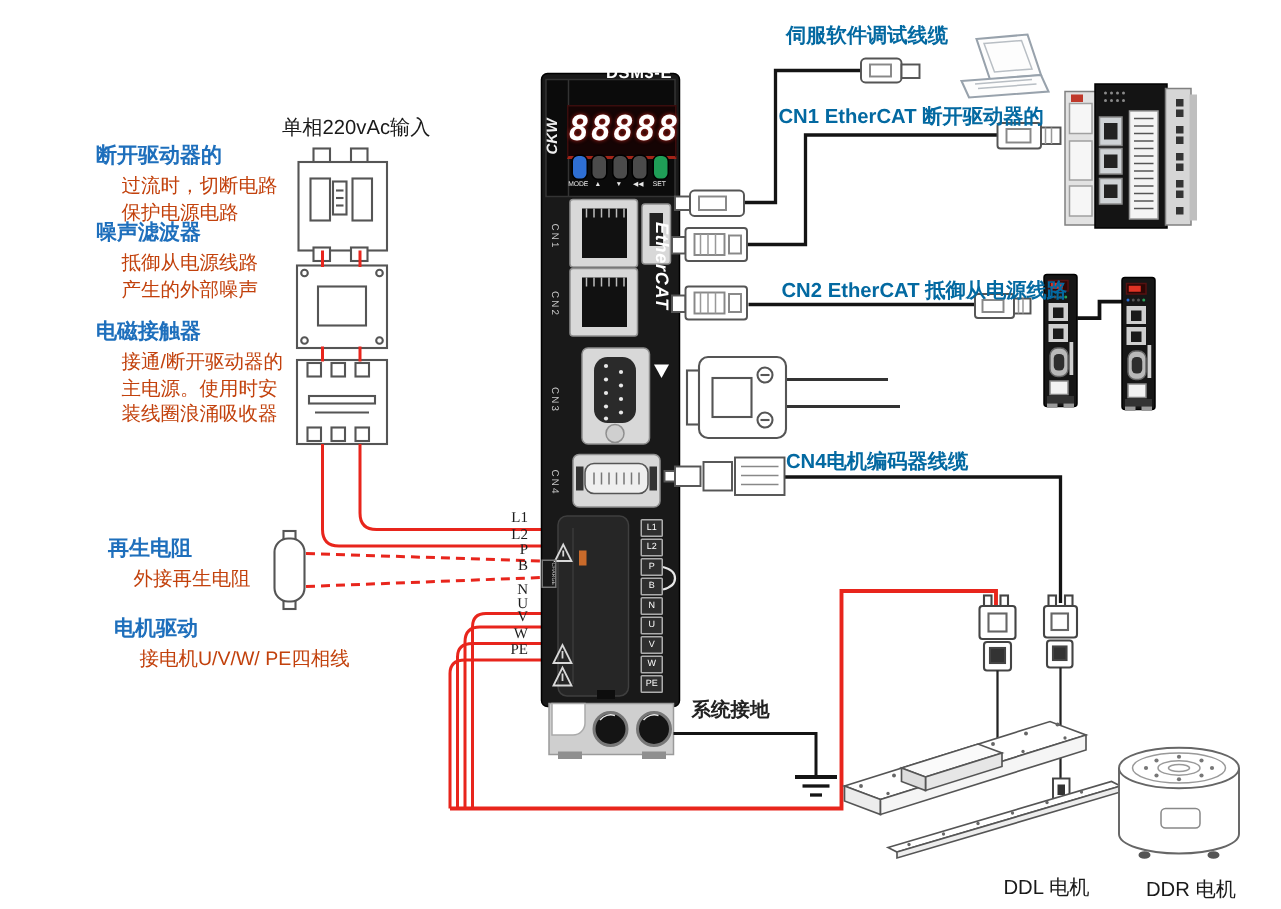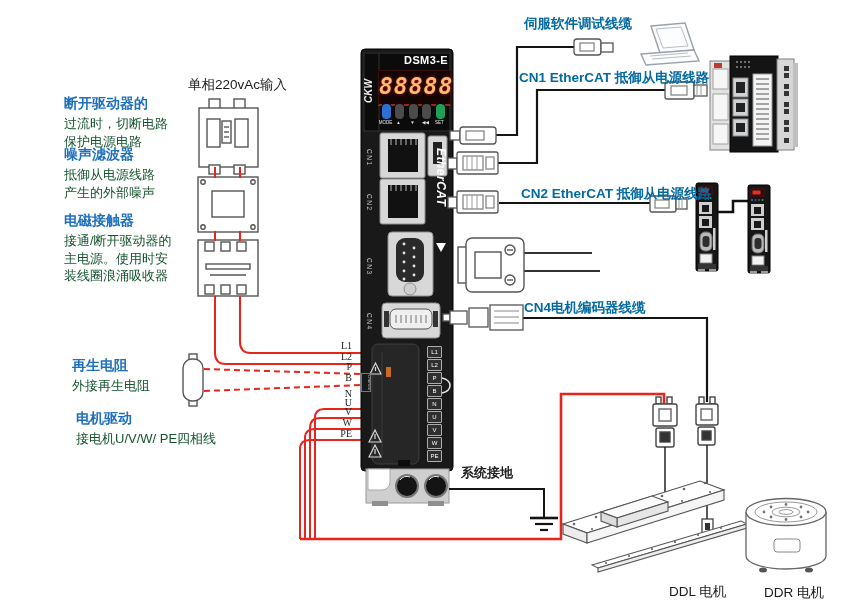--- a/index.html
+++ b/index.html
@@ -1,31 +1,31 @@
 <!DOCTYPE html>
 <html><head>
 <meta charset="utf-8">
 <style>
   html,body{margin:0;padding:0;background:#fff;}
   #stage{position:relative;width:854px;height:606px;background:#ffffff;overflow:hidden;
          font-family:"Liberation Sans","DejaVu Sans",sans-serif;}
   #wires{position:absolute;left:0;top:0;z-index:1;}
   .txt{position:absolute;z-index:2;white-space:nowrap;}
   .ann .t{font-size:14px;font-weight:700;color:#1e6fbc;margin-bottom:2px;}
-  .ann .l{font-size:13px;color:#14532d;line-height:17.5px;}
+  .ann .l{font-size:13px;color:#c2410c;line-height:17.5px;margin-left:17px;}
   .cable{font-size:13.5px;font-weight:700;color:#0369a1;}
   .plain{font-size:13.5px;font-weight:500;color:#1a1a1a;}
   .wirelab{width:26px;text-align:right;font-family:"Liberation Serif","DejaVu Serif",serif;
            font-size:10px;color:#1d1d1d;}
   .model{width:58px;text-align:right;color:#fff;font-size:11px;font-weight:700;letter-spacing:.4px;}
   .vtext{writing-mode:vertical-rl;}
   .logo{height:62px;width:13px;color:#eee;font-style:italic;font-weight:800;font-size:10px;
         transform:rotate(180deg);text-align:center;}
   .display{width:71px;height:33px;background:#150404;border:1px solid #3a0d0d;border-bottom:2px solid #a32418;
-           color:#fdba74;font-family:"DejaVu Sans Mono",monospace;font-style:italic;font-weight:800;
+           color:#ffffff;font-family:"DejaVu Sans Mono",monospace;font-style:italic;font-weight:800;
            font-size:23px;line-height:31px;text-align:center;letter-spacing:1px;
            text-shadow:0 0 3px rgba(255,49,36,.7);}
   .btn{width:9px;height:15px;border-radius:4.5px;border:1px solid #000;}
   .btnlab{width:15px;text-align:center;font-size:4.5px;color:#e8e8e8;}
   .vlabel{width:10px;color:#c9c9c9;font-size:6.5px;letter-spacing:1.5px;text-align:center;}
   .ethercat{width:16px;height:92px;color:#fff;font-style:italic;font-weight:700;font-size:12px;letter-spacing:.5px;}
   .etharrow{width:0;height:0;border-left:5px solid transparent;border-right:5px solid transparent;
             border-top:9px solid #fff;}
   .term{width:13px;height:10px;background:#2f2f2f;border:1px solid #adadad;border-radius:1px;
         color:#fff;font-size:6px;line-height:10px;text-align:center;}
@@ -436,21 +436,21 @@
 <div class="txt wirelab" style="left:326px;top:340px">L1</div>
 <div class="txt wirelab" style="left:326px;top:351px">L2</div>
 <div class="txt wirelab" style="left:326px;top:361px">P</div>
 <div class="txt wirelab" style="left:326px;top:372px">B</div>
 <div class="txt wirelab" style="left:326px;top:388px">N</div>
 <div class="txt wirelab" style="left:326px;top:397px">U</div>
 <div class="txt wirelab" style="left:326px;top:406px">V</div>
 <div class="txt wirelab" style="left:326px;top:417px">W</div>
 <div class="txt wirelab" style="left:326px;top:428px">PE</div>
 
-<div class="txt model" style="left:390px;top:54px">DSM3-E</div>
+<div class="txt model" style="left:390px;top:43px">DSM3-E</div>
 <div class="txt vtext logo" style="left:363px;top:60px">CKW</div>
 <div class="txt display" style="left:378px;top:70px">88888</div>
 
 <div class="txt btn" style="left:381px;top:103px;background:#2e6fd4"></div>
 <div class="txt btn" style="left:394px;top:103px;background:#4b4b4b"></div>
 <div class="txt btn" style="left:408px;top:103px;background:#4b4b4b"></div>
 <div class="txt btn" style="left:421px;top:103px;background:#4b4b4b"></div>
 <div class="txt btn" style="left:435px;top:103px;background:#1f9e57"></div>
 <div class="txt btnlab" style="left:378px;top:120px">MODE</div>
 <div class="txt btnlab" style="left:391px;top:120px">▲</div>
@@ -472,21 +472,21 @@
 <div class="txt term" style="left:427px;top:359px">L2</div>
 <div class="txt term" style="left:427px;top:372px">P</div>
 <div class="txt term" style="left:427px;top:385px">B</div>
 <div class="txt term" style="left:427px;top:398px">N</div>
 <div class="txt term" style="left:427px;top:411px">U</div>
 <div class="txt term" style="left:427px;top:424px">V</div>
 <div class="txt term" style="left:427px;top:437px">W</div>
 <div class="txt term" style="left:427px;top:450px">PE</div>
 
 <div class="txt cable" style="left:524px;top:15px">伺服软件调试线缆</div>
-<div class="txt cable" style="left:519px;top:69px">CN1 EtherCAT 抵御从电源线路</div>
+<div class="txt cable" style="left:519px;top:69px">CN1 EtherCAT 断开驱动器的</div>
 <div class="txt cable" style="left:521px;top:185px">CN2 EtherCAT 抵御从电源线路</div>
 <div class="txt cable" style="left:524px;top:299px">CN4电机编码器线缆</div>
 
 <div class="txt ground-lab" style="left:461px;top:464px">系统接地</div>
 <div class="txt plain" style="left:669px;top:583px">DDL 电机</div>
 <div class="txt plain" style="left:764px;top:584px">DDR 电机</div>
 
 </div>
 
 </body></html>

